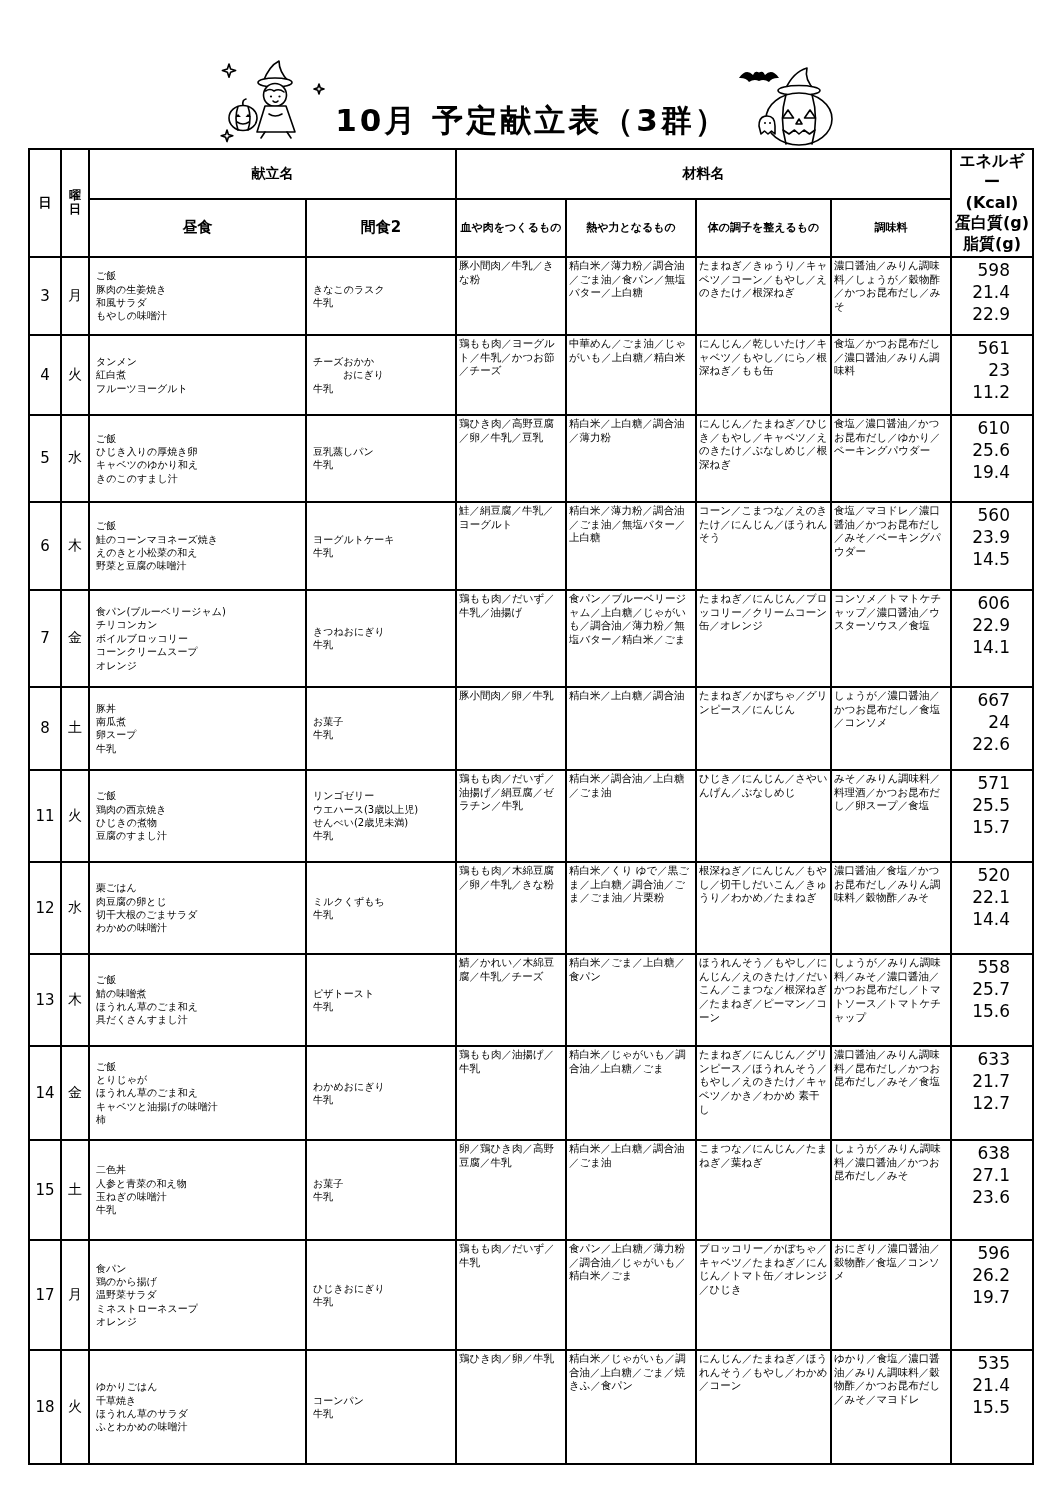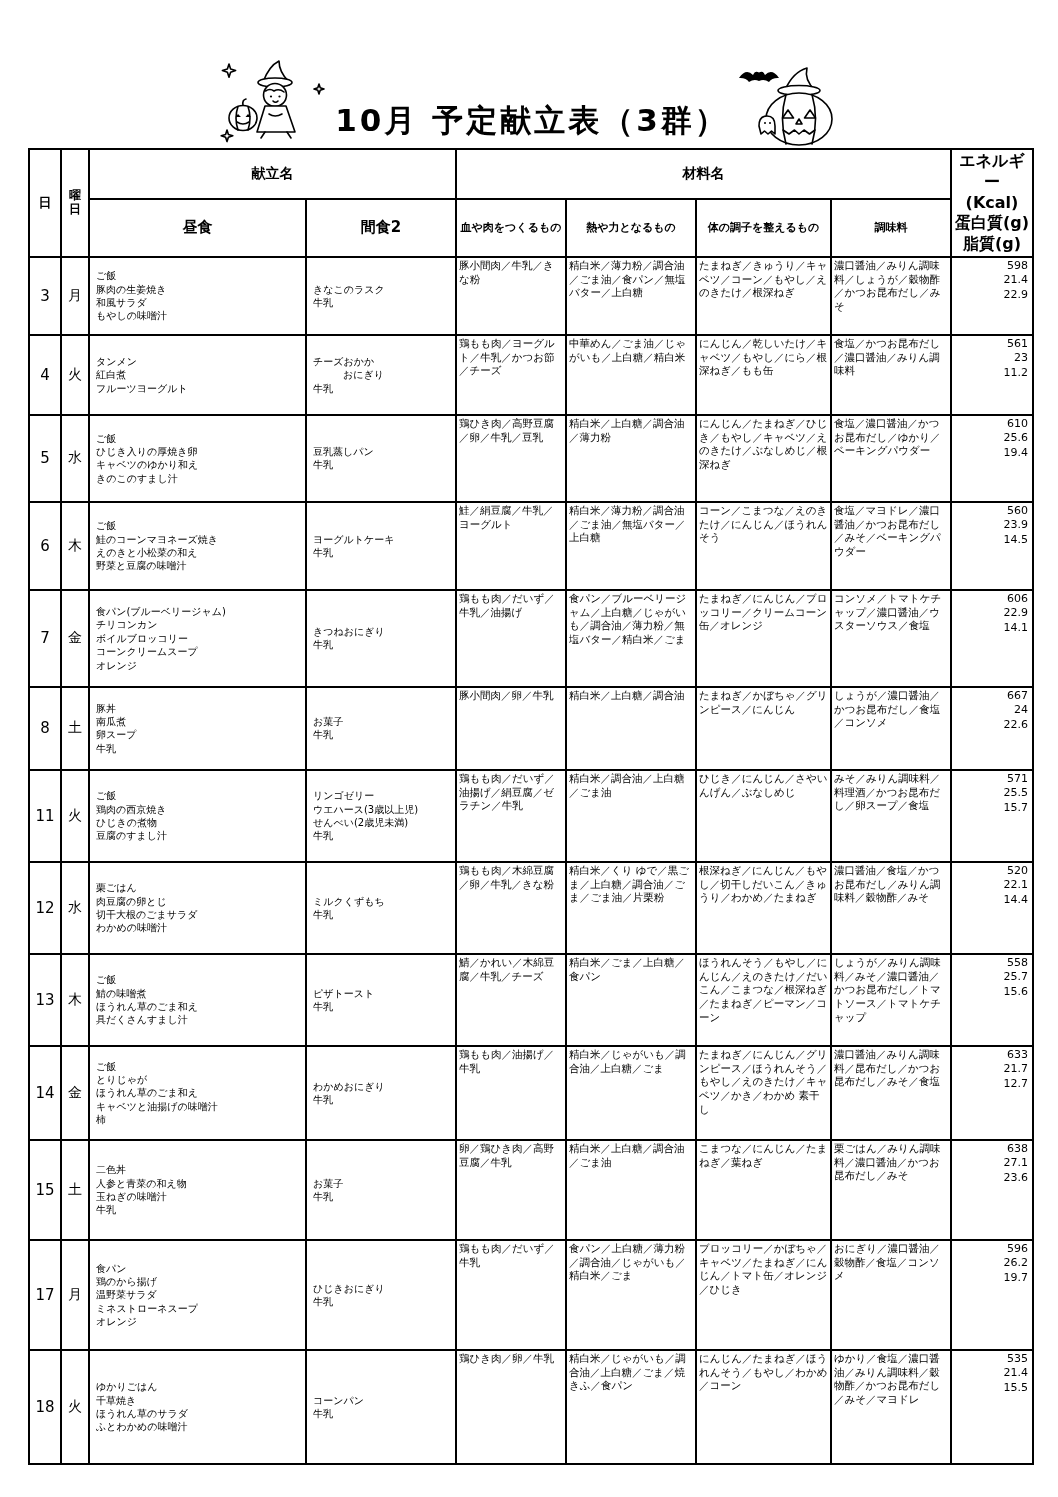--- a/index.html
+++ b/index.html
@@ -38,22 +38,22 @@
   td.c-week{text-align:center;vertical-align:middle;font-size:14px;}
   td.c-lunch,td.c-snack{
     vertical-align:middle;font-size:10px;line-height:1.34;
     white-space:pre-line;padding:2px 2px 2px 6px;
   }
   td.c-ing{
     vertical-align:top;font-size:10.5px;line-height:1.3;
     white-space:pre-line;word-break:break-all;padding:1px 2px;
   }
   td.c-energy{
-    vertical-align:top;text-align:right;font-size:11px;line-height:1.3;
-    white-space:pre-line;padding:1px 4px 1px 1px;
+    vertical-align:top;text-align:right;font-size:17px;line-height:1.3;
+    white-space:pre-line;padding:1px 22px 1px 1px;
   }
   
   tbody tr:nth-of-type(1){height:78px;}
   tbody tr:nth-of-type(2){height:80px;}
   tbody tr:nth-of-type(3){height:87px;}
   tbody tr:nth-of-type(4){height:88px;}
   tbody tr:nth-of-type(5){height:97px;}
   tbody tr:nth-of-type(6){height:83px;}
   tbody tr:nth-of-type(7){height:92px;}
   tbody tr:nth-of-type(8){height:92px;}
@@ -343,21 +343,21 @@
     <td class="c-week">土</td>
     <td class="c-lunch">二色丼
 人参と青菜の和え物
 玉ねぎの味噌汁
 牛乳</td>
     <td class="c-snack">お菓子
 牛乳</td>
     <td class="c-ing">卵／鶏ひき肉／高野豆腐／牛乳</td>
     <td class="c-ing">精白米／上白糖／調合油／ごま油</td>
     <td class="c-ing">こまつな／にんじん／たまねぎ／葉ねぎ</td>
-    <td class="c-ing">栗ごはん／みりん調味料／濃口醤油／かつお昆布だし／みそ</td>
+    <td class="c-ing">しょうが／みりん調味料／濃口醤油／かつお昆布だし／みそ</td>
     <td class="c-energy">638
 27.1
 23.6</td>
   </tr>
 
   <tr>
     <td class="c-day">17</td>
     <td class="c-week">月</td>
     <td class="c-lunch">食パン
 鶏のから揚げ

